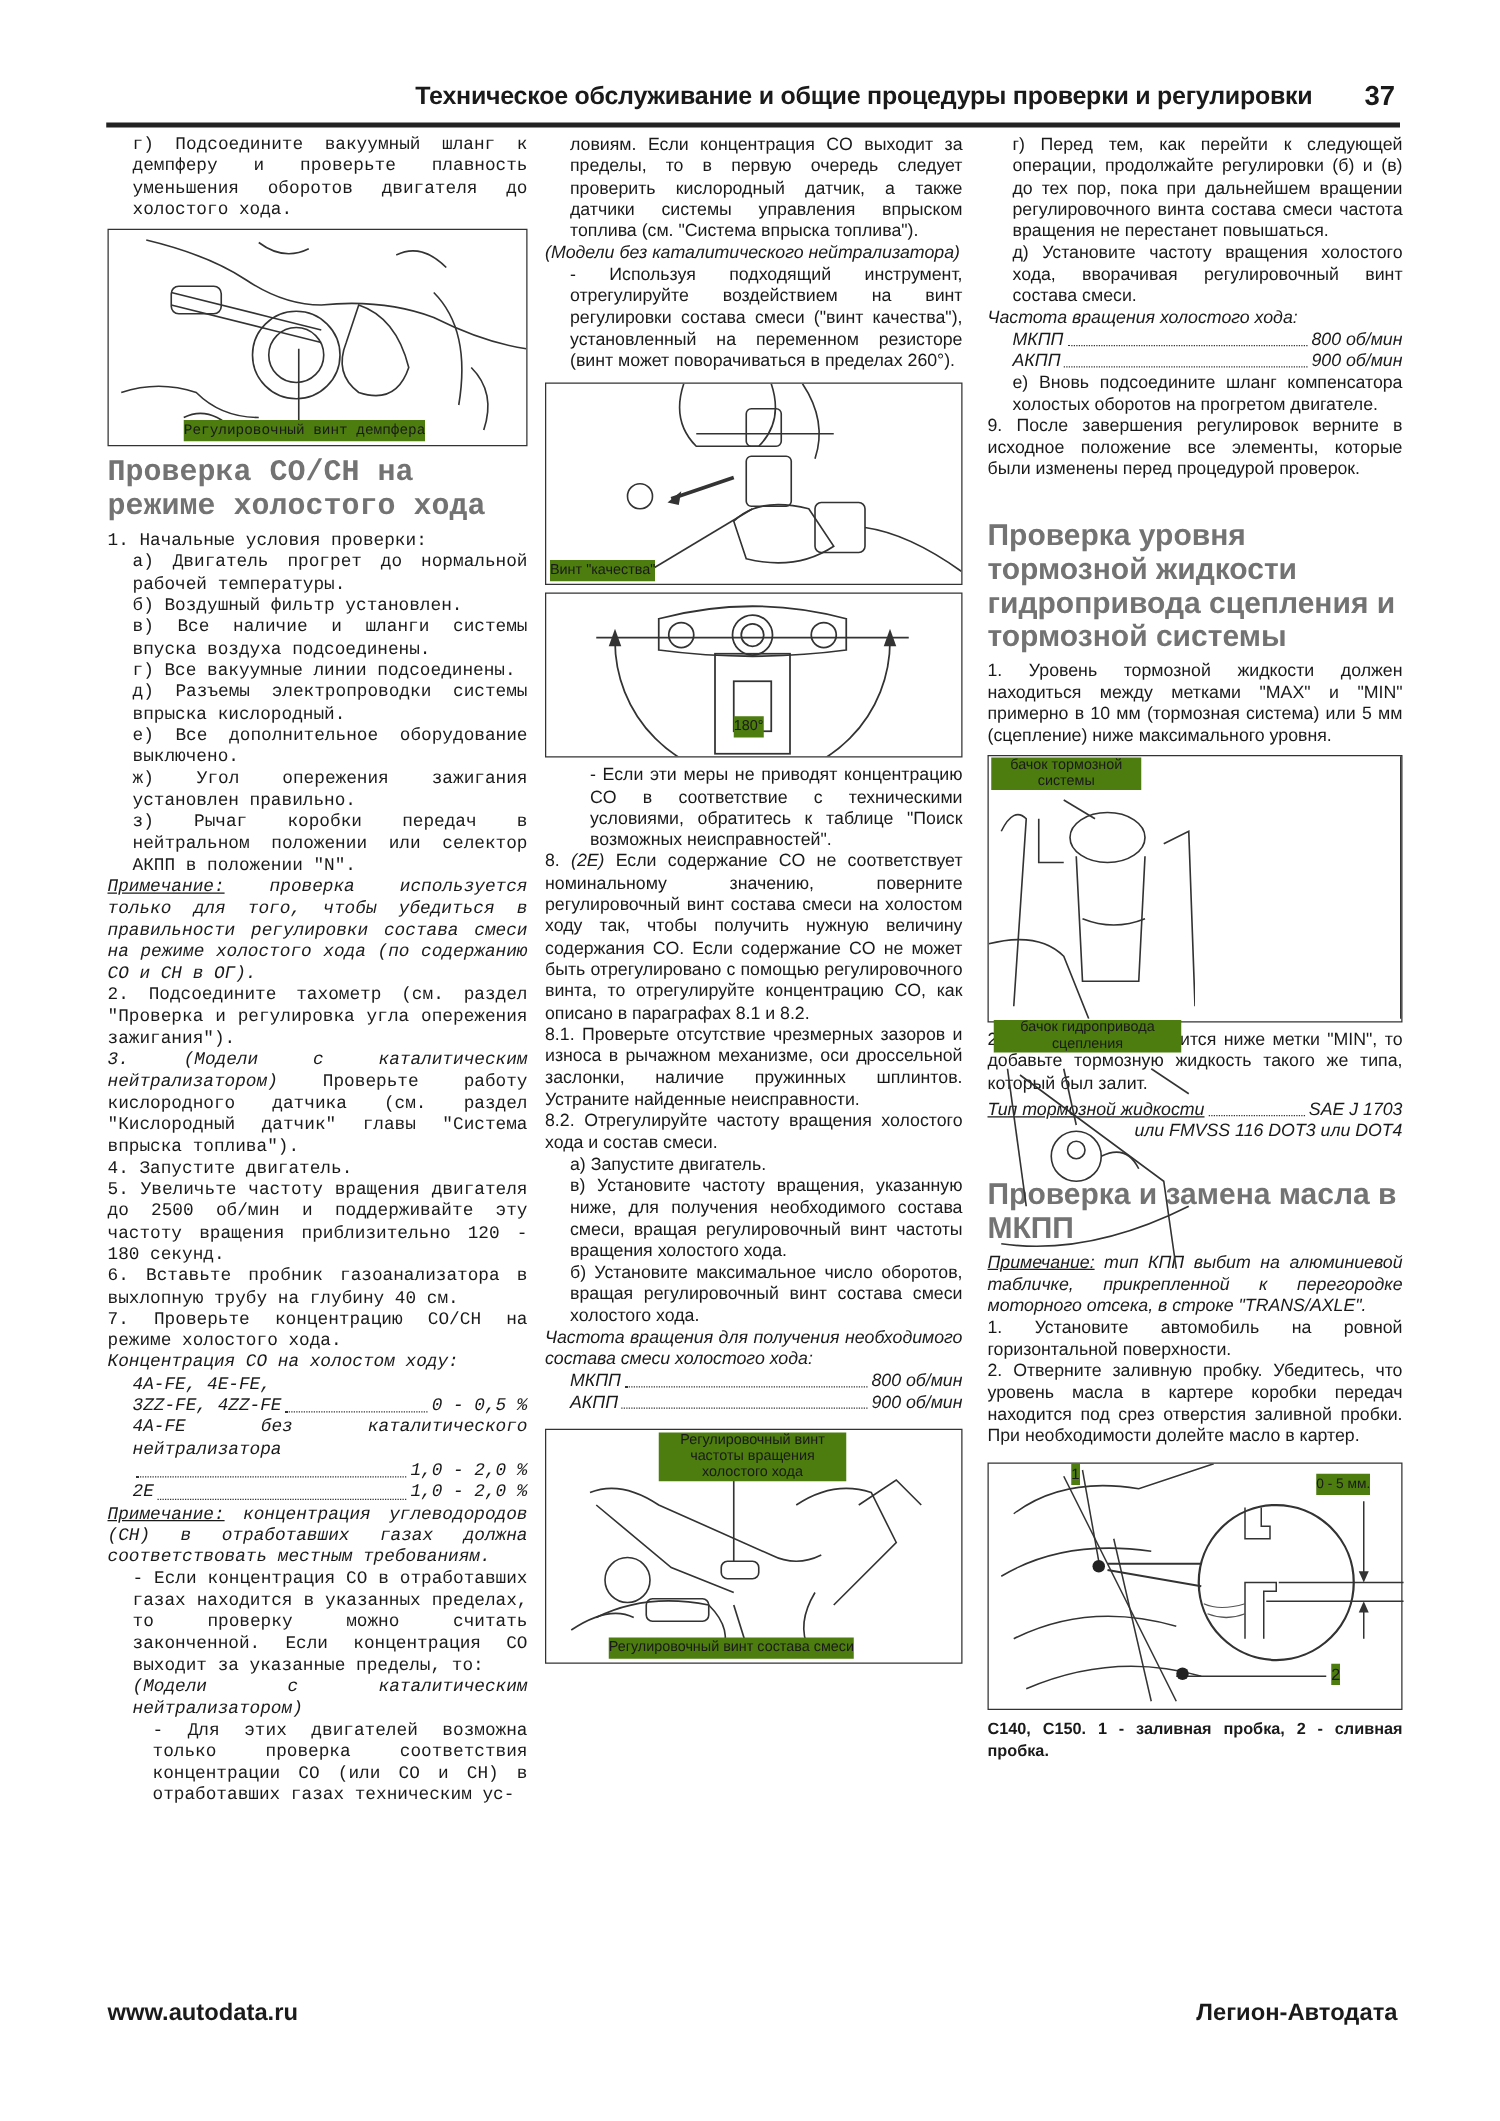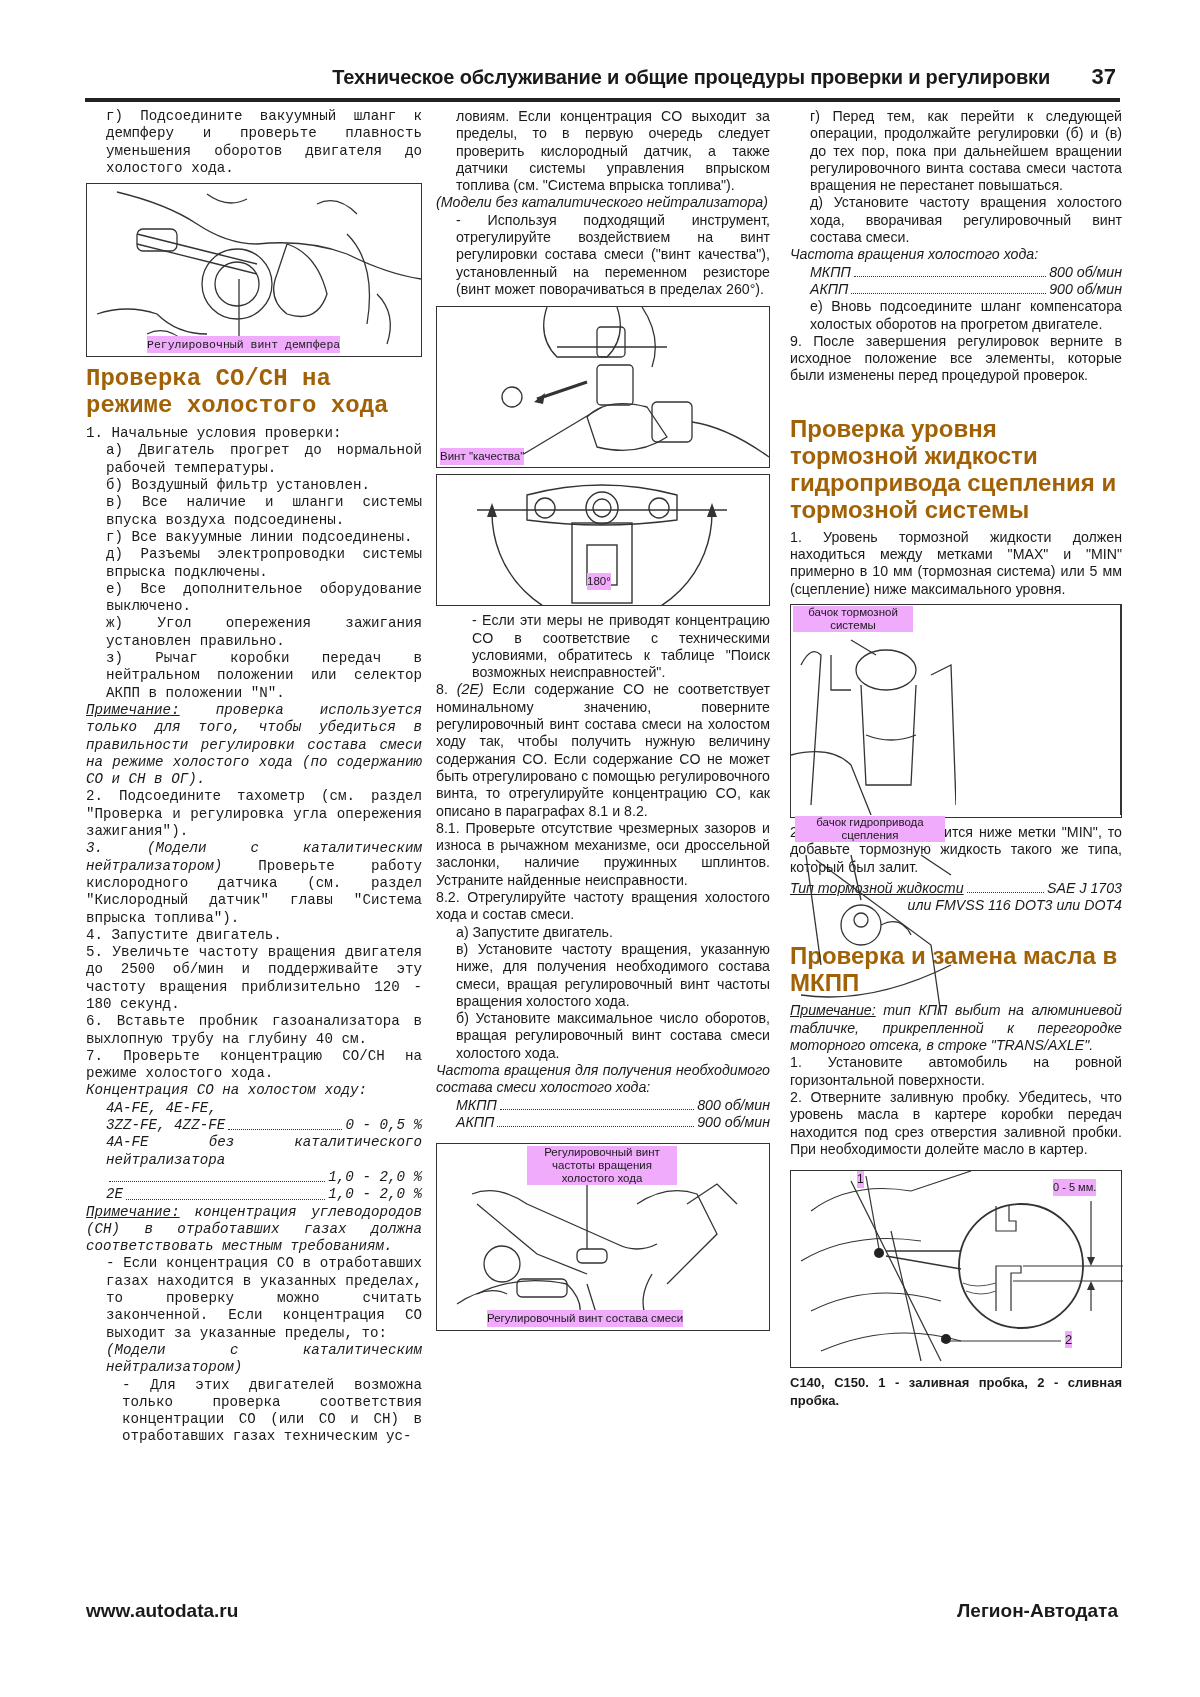--- a/index.html
+++ b/index.html
@@ -9,28 +9,28 @@
   .page-num { position: absolute; right: 4px; top: 2px; font-weight: bold; font-size: 22px; }
   .col { position: absolute; top: 108px; font-size: 14.2px; line-height: 17.3px; }
   .col1 { left: 86px; width: 336px; font-family: Liberation Mono, monospace; }
   .col2 { left: 436px; width: 334px; }
   .col3 { left: 790px; width: 332px; }
   p { margin: 0; text-align: justify; }
   .ind { padding-left: 20px; }
   .ind2 { padding-left: 36px; }
   .it { font-style: italic; }
   .u { text-decoration: underline; }
-  h2 { margin: 8px 0 6px 0; font-size: 24px; line-height: 27px; font-weight: bold; color: #a16207; }
+  h2 { margin: 8px 0 6px 0; font-size: 24px; line-height: 27px; font-weight: bold; color: #737373; }
   .spec { display: flex; font-style: italic; }
   .spec .lbl { white-space: nowrap; }
   .spec .dots { flex: 1; border-bottom: 1.5px dotted #333; margin: 0 3px 4px 3px; }
   .spec .val { white-space: nowrap; }
   .fig { border: 1.5px solid #333; position: relative; background: #fff; margin: 6px 0; }
   .fig svg { display: block; }
-  .cap { position: absolute; font-size: 11.5px; background: #f0abfc; white-space: nowrap; }
+  .cap { position: absolute; font-size: 11.5px; background: #4d7c0f; white-space: nowrap; }
   .footer-left { position: absolute; left: 86px; top: 1600px; font-weight: bold; font-size: 19px; }
   .footer-right { position: absolute; right: 82px; top: 1600px; font-weight: bold; font-size: 19px; }
   .figcap { font-weight: bold; font-size: 13px; line-height: 18px; }
 </style>
 </head>
 <body>
 
 <div class="header">
   <span class="header-title">Техническое обслуживание и общие процедуры проверки и регулировки</span>
   <span class="page-num">37</span>
@@ -58,21 +58,21 @@
       </g>
     </svg>
     <span class="cap" style="left:60px; bottom:3px;">Регулировочный винт демпфера</span>
   </div>
   <h2>Проверка CO/CH на режиме холостого хода</h2>
   <p>1. Начальные условия проверки:</p>
   <p class="ind">а) Двигатель прогрет до нормальной рабочей температуры.</p>
   <p class="ind">б) Воздушный фильтр установлен.</p>
   <p class="ind">в) Все наличие и шланги системы впуска воздуха подсоединены.</p>
   <p class="ind">г) Все вакуумные линии подсоединены.</p>
-  <p class="ind">д) Разъемы электропроводки системы впрыска подключены.</p>
+  <p class="ind">д) Разъемы электропроводки системы впрыска кислородный.</p>
   <p class="ind">е) Все дополнительное оборудование выключено.</p>
   <p class="ind">ж) Угол опережения зажигания установлен правильно.</p>
   <p class="ind">з) Рычаг коробки передач в нейтральном положении или селектор АКПП в положении "N".</p>
   <p class="it"><span class="u">Примечание:</span><span> проверка используется только для того, чтобы убедиться в правильности регулировки состава смеси на режиме холостого хода (по содержанию CO и CH в ОГ).</span></p>
   <p>2. Подсоедините тахометр (см. раздел "Проверка и регулировка угла опережения зажигания").</p>
   <p><span class="it">3. (Модели с каталитическим нейтрализатором)</span><span> Проверьте работу кислородного датчика (см. раздел "Кислородный датчик" главы "Система впрыска топлива").</span></p>
   <p>4. Запустите двигатель.</p>
   <p>5. Увеличьте частоту вращения двигателя до 2500 об/мин и поддерживайте эту частоту вращения приблизительно 120 - 180 секунд.</p>
   <p>6. Вставьте пробник газоанализатора в выхлопную трубу на глубину 40 см.</p>
   <p>7. Проверьте концентрацию CO/CH на режиме холостого хода.</p>

